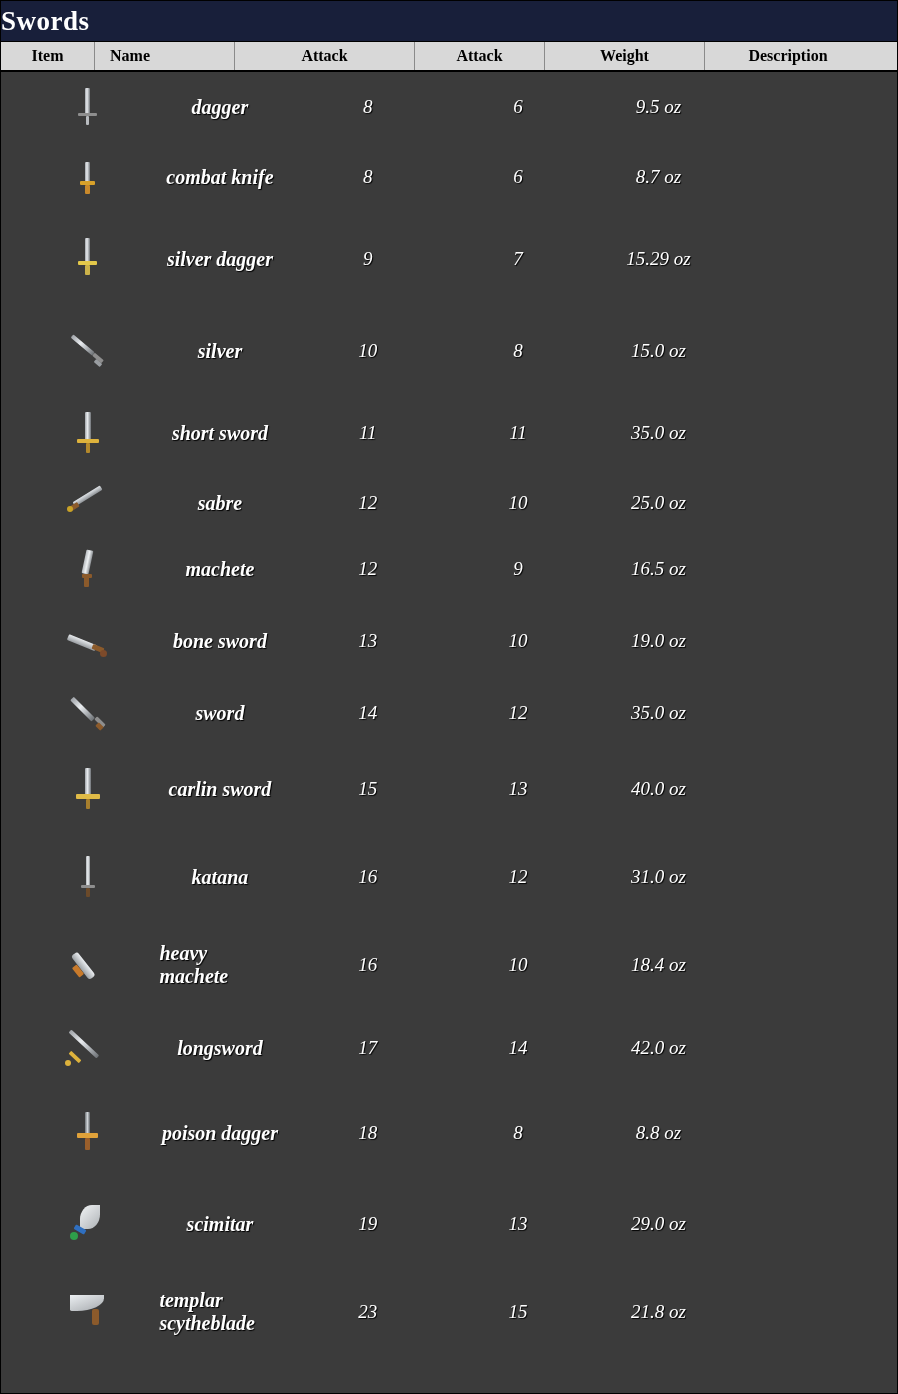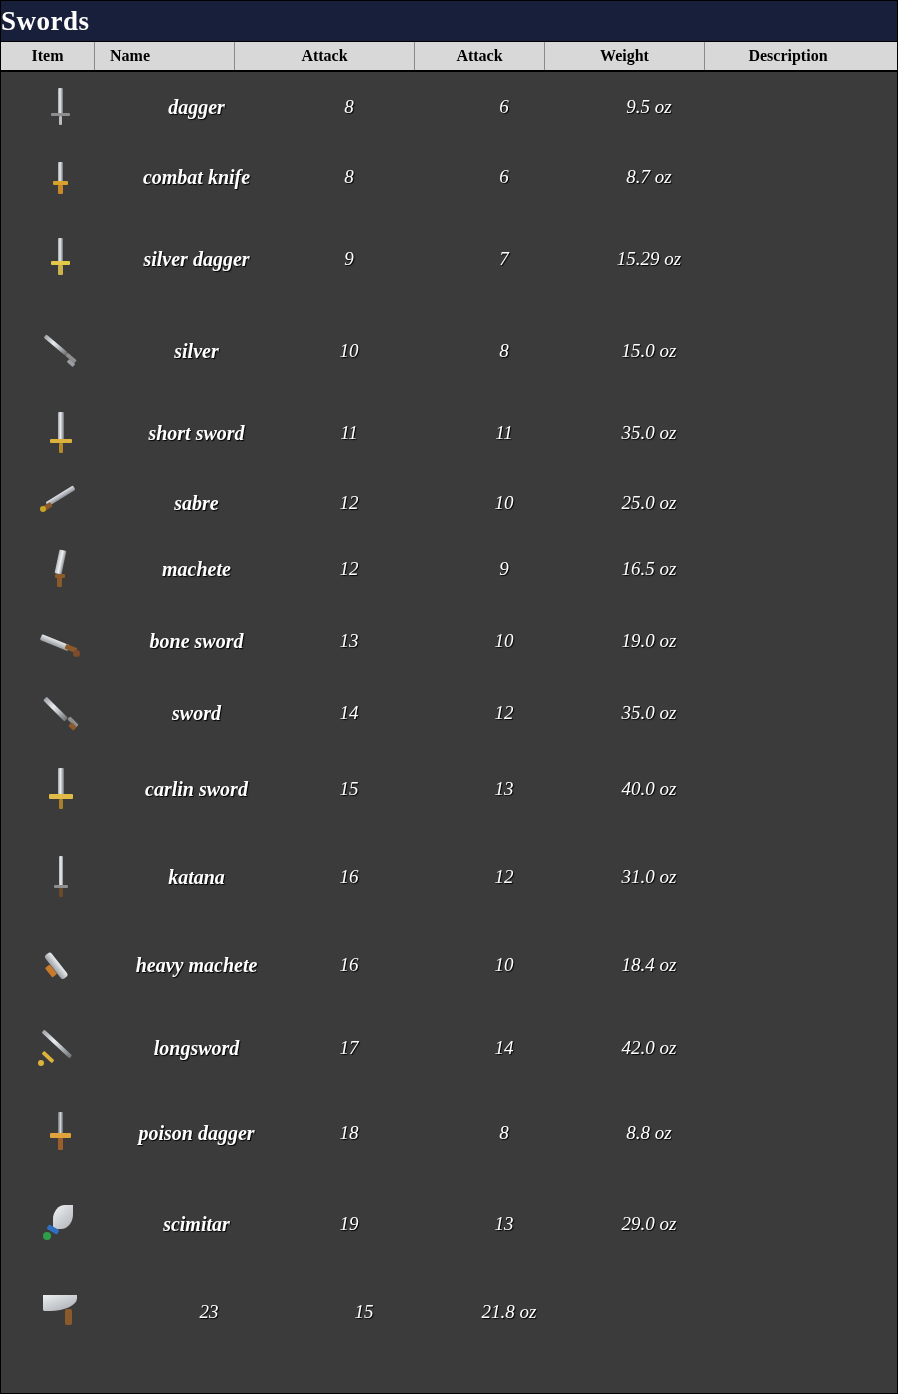--- a/index.html
+++ b/index.html
@@ -63,20 +63,21 @@
   }
   .header-row .cell:last-child { border-right: none; }
 
   .rows {
     position: relative;
   }
   .row {
     display: flex;
     align-items: center;
     position: relative;
+    padding-left: 29px;
   }
   .row .cell {
     display: flex;
     align-items: center;
     justify-content: center;
     box-sizing: border-box;
   }
   .row .cell.name {
     justify-content: center;
     font-style: italic;
@@ -375,20 +376,21 @@
       <div class="cell col-desc"></div>
     </div>
 
     <div class="row" style="height:84px">
       <div class="icon-cell">
         <div class="sw">
           <div class="blade" style="left:6px;top:6px;width:34px;height:16px;border-radius:0 0 80% 10%;background:linear-gradient(160deg,#eceff2,#a5a9ad);"></div>
           <div class="hilt brown" style="left:28px;top:20px;width:7px;height:16px;background:#8b5a2b;border-radius:2px;"></div>
         </div>
       </div>
+      <div class="cell col-name name">templar scytheblade</div>
       <div class="cell col-attack num">23</div>
       <div class="cell col-defense num">15</div>
       <div class="cell col-weight wt">21.8 oz</div>
       <div class="cell col-desc"></div>
     </div>
 
   </div>
 </div>
 
 </body></html>

